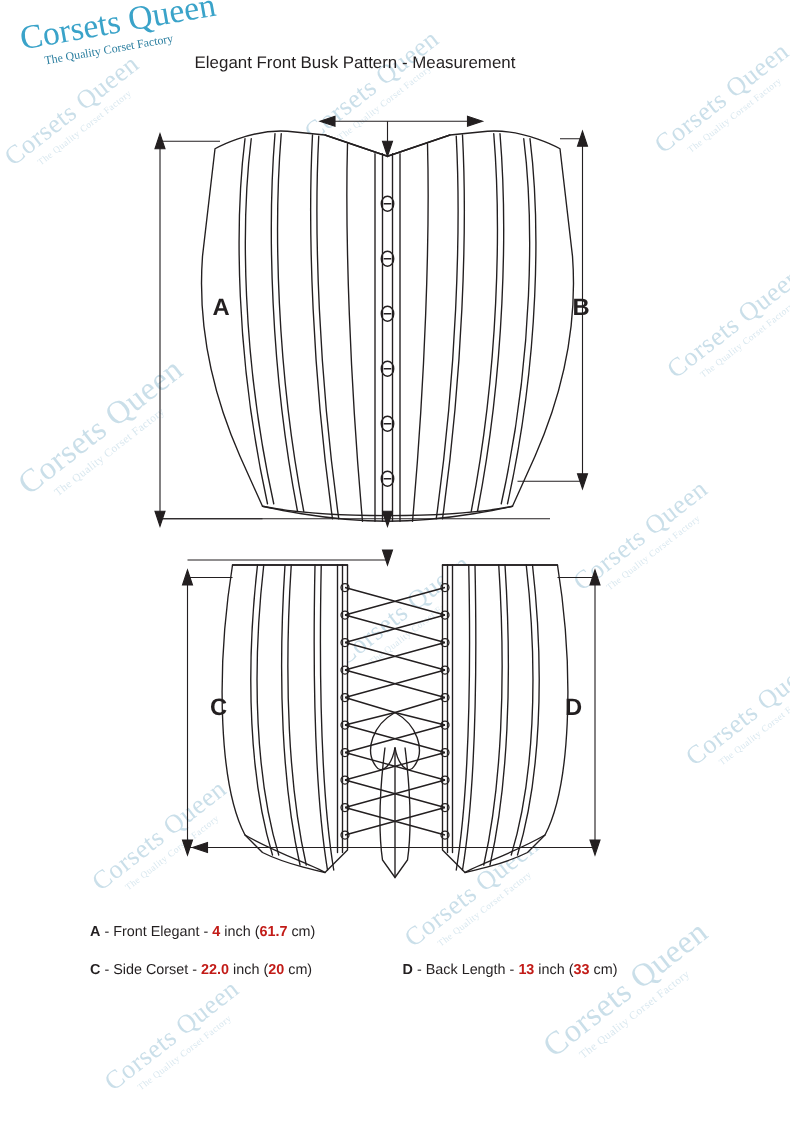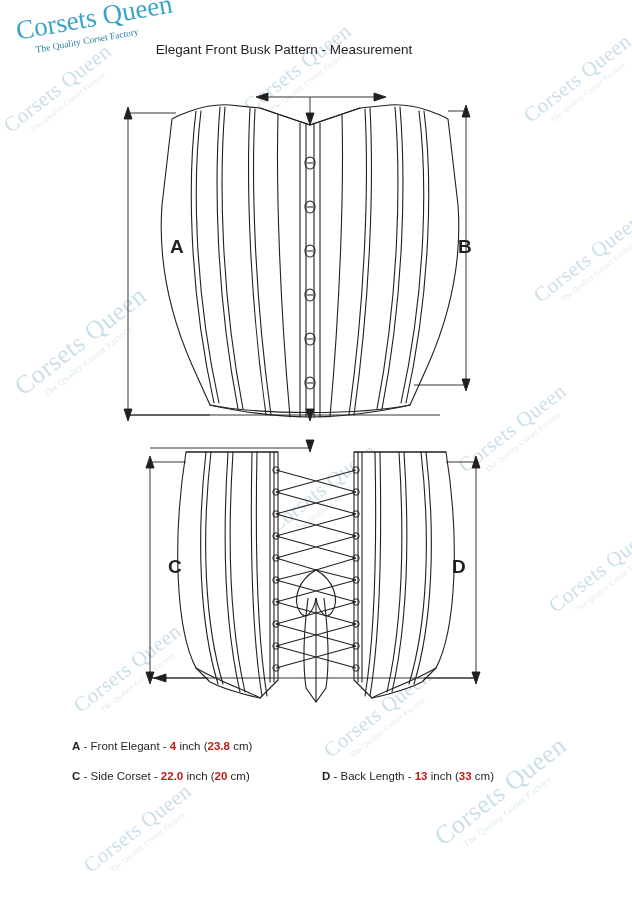--- a/index.html
+++ b/index.html
@@ -387,21 +387,21 @@
   </svg>
 
   <div class="dim-label" id="label-a">A</div>
   <div class="dim-label" id="label-b">B</div>
   <div class="dim-label" id="label-c">C</div>
   <div class="dim-label" id="label-d">D</div>
 
   <div class="legend">
     <div class="legend-row">
       <div class="legend-cell">
-        <span class="key">A</span><span> - </span><span>Front Elegant - </span><span class="val">4</span><span> inch (</span><span class="metric">23.8</span><span> cm)</span>
+        <span class="key">A</span><span> - </span><span>Front Elegant - </span><span class="val">4</span><span> inch (</span><span class="metric">61.7</span><span> cm)</span>
       </div>
     </div>
     <div class="legend-row">
       <div class="legend-cell">
         <span class="key">C</span><span> - </span><span>Side Corset - </span><span class="val">22.0</span><span> inch (</span><span class="metric">20</span><span> cm)</span>
       </div>
       <div class="legend-cell">
         <span class="key">D</span><span> - </span><span>Back Length - </span><span class="val">13</span><span> inch (</span><span class="metric">33</span><span> cm)</span>
       </div>
     </div>

